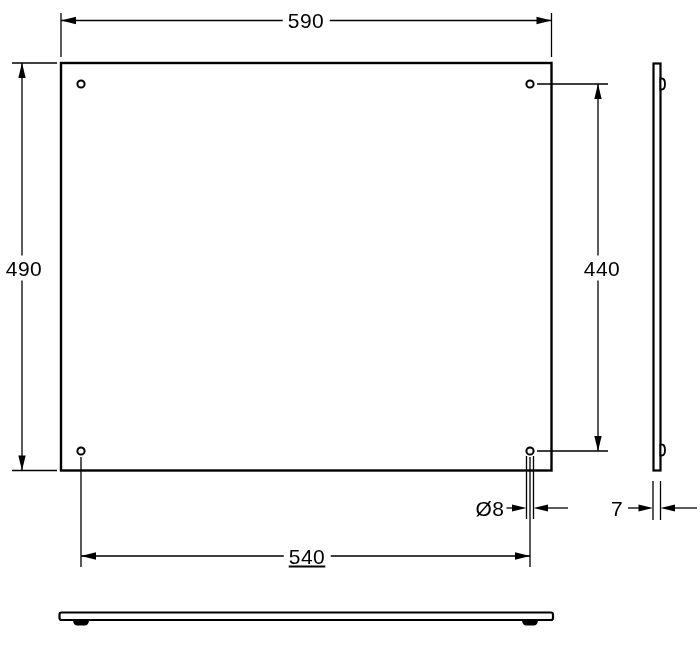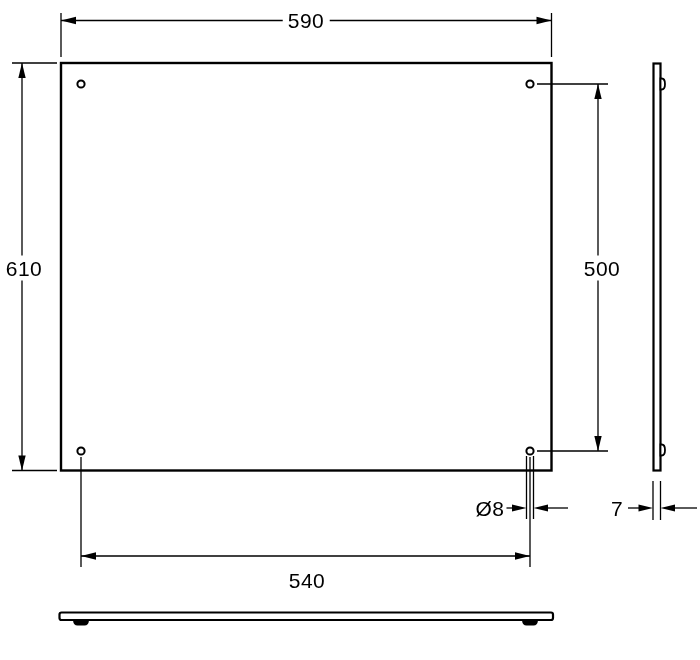--- a/index.html
+++ b/index.html
@@ -105,23 +105,23 @@
 
     <g>
       <rect x="59.5" y="612.5" width="493.5" height="7.5" rx="2" fill="#ffffff" stroke="#000000" stroke-width="2.2"></rect>
       <path d="M73 620.5 h16 q-0.5 5 -4.5 5 h-7 q-4 0 -4.5 -5 z" fill="#000000" stroke="none"></path>
       <path d="M522 620.5 h16 q-0.5 5 -4.5 5 h-7 q-4 0 -4.5 -5 z" fill="#000000" stroke="none"></path>
     </g>
   </svg>
 
   <div class="dim-label" style="left:306px; top:20px;">590</div>
 
-  <div class="dim-label" style="left:24px; top:268px;">610</div>
+  <div class="dim-label" style="left:24px; top:268px;">490</div>
 
-  <div class="dim-label" style="left:602px; top:268px;">500</div>
+  <div class="dim-label" style="left:602px; top:268px;">440</div>
 
-  <div class="dim-label" style="left:307px; top:580px;">540</div>
+  <div class="dim-label" style="left:307px; top:556px;text-decoration:underline;">540</div>
 
   <div class="dim-label" style="left:490px; top:508px; padding:2px 2px;">Ø8</div>
 
   <div class="dim-label" style="left:617px; top:508px; padding:2px 2px;">7</div>
 
 </div>
 
 </body></html>

